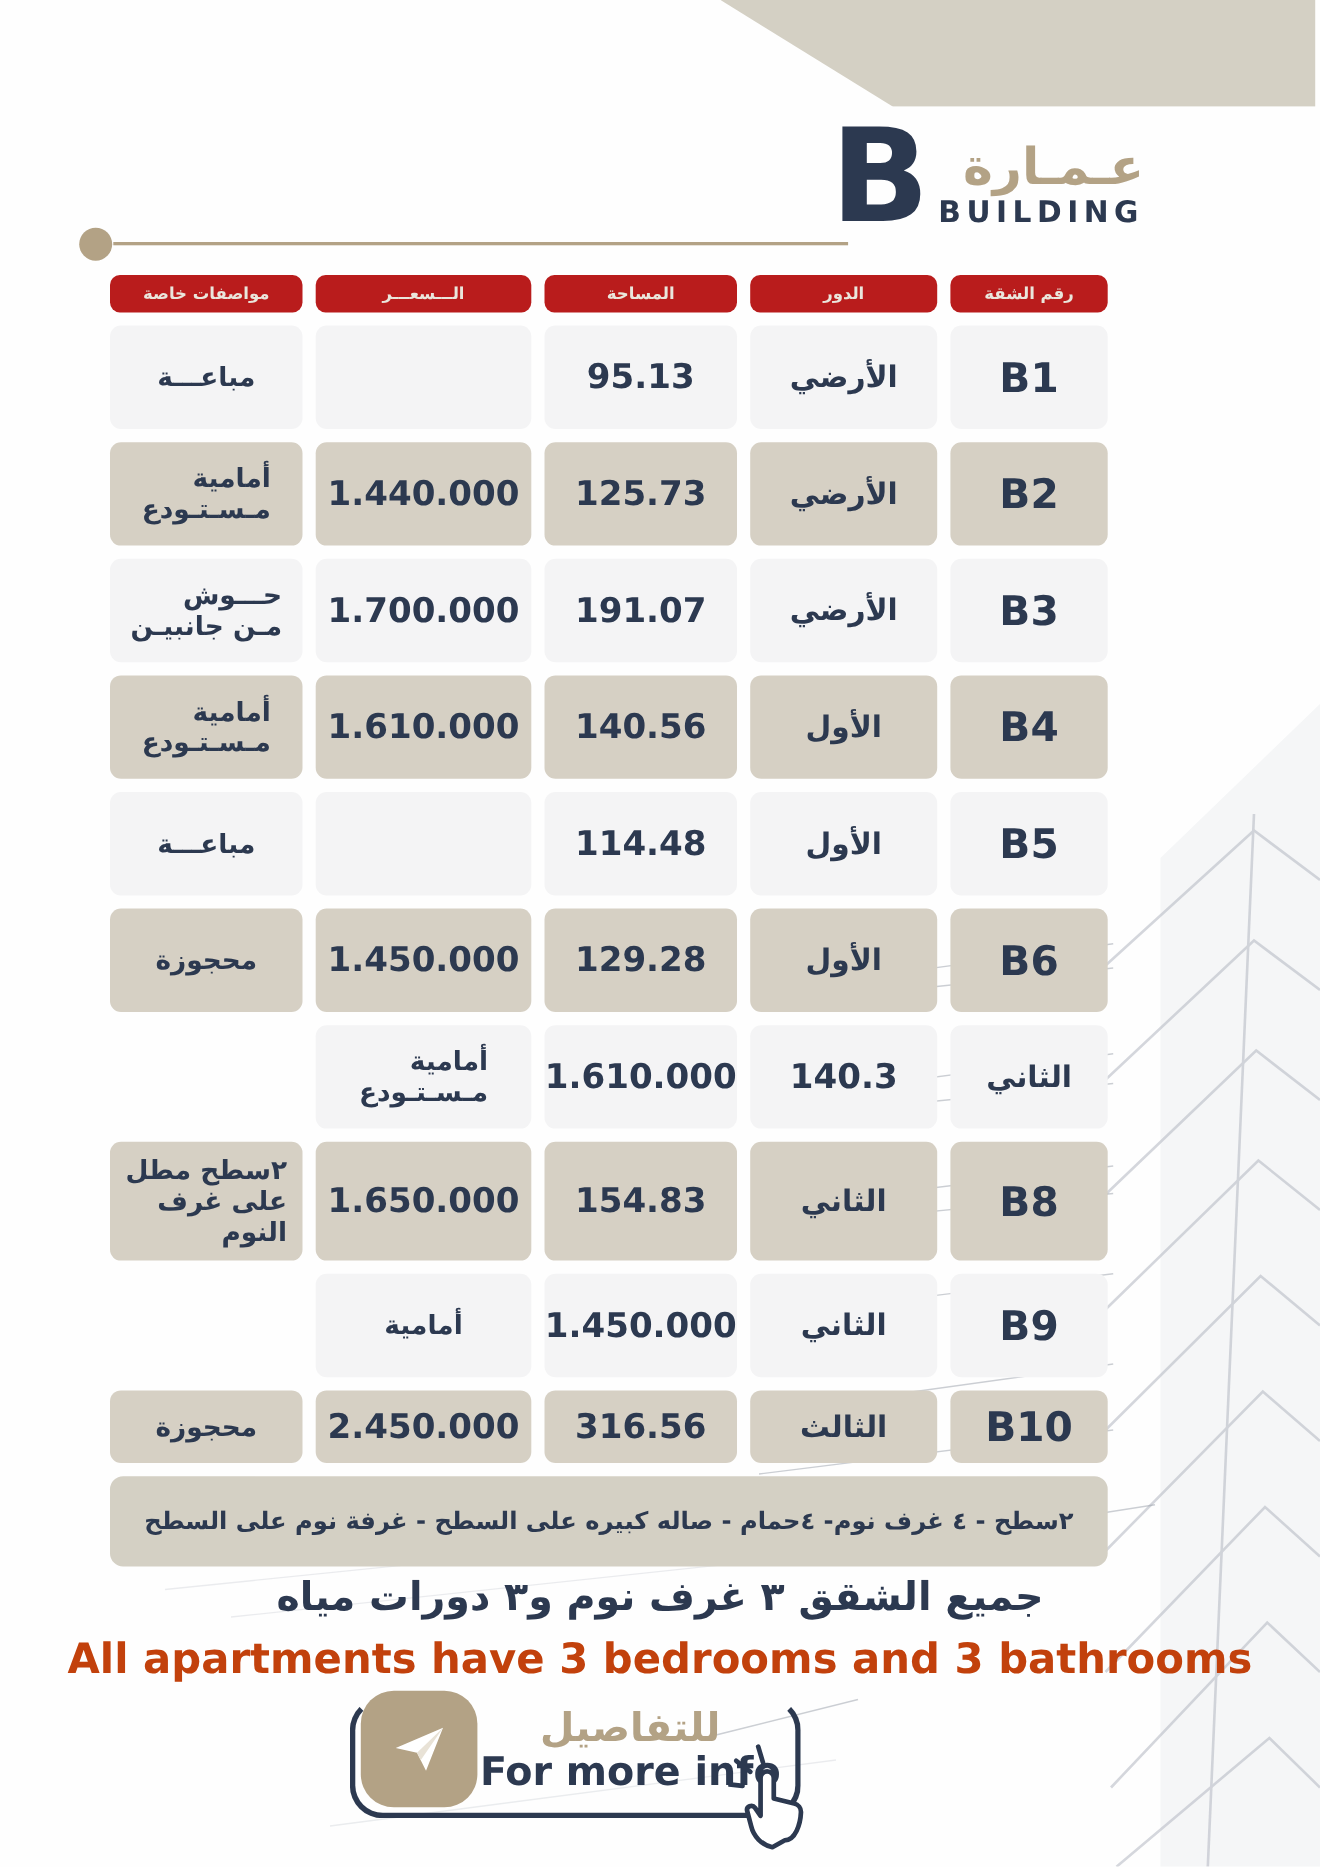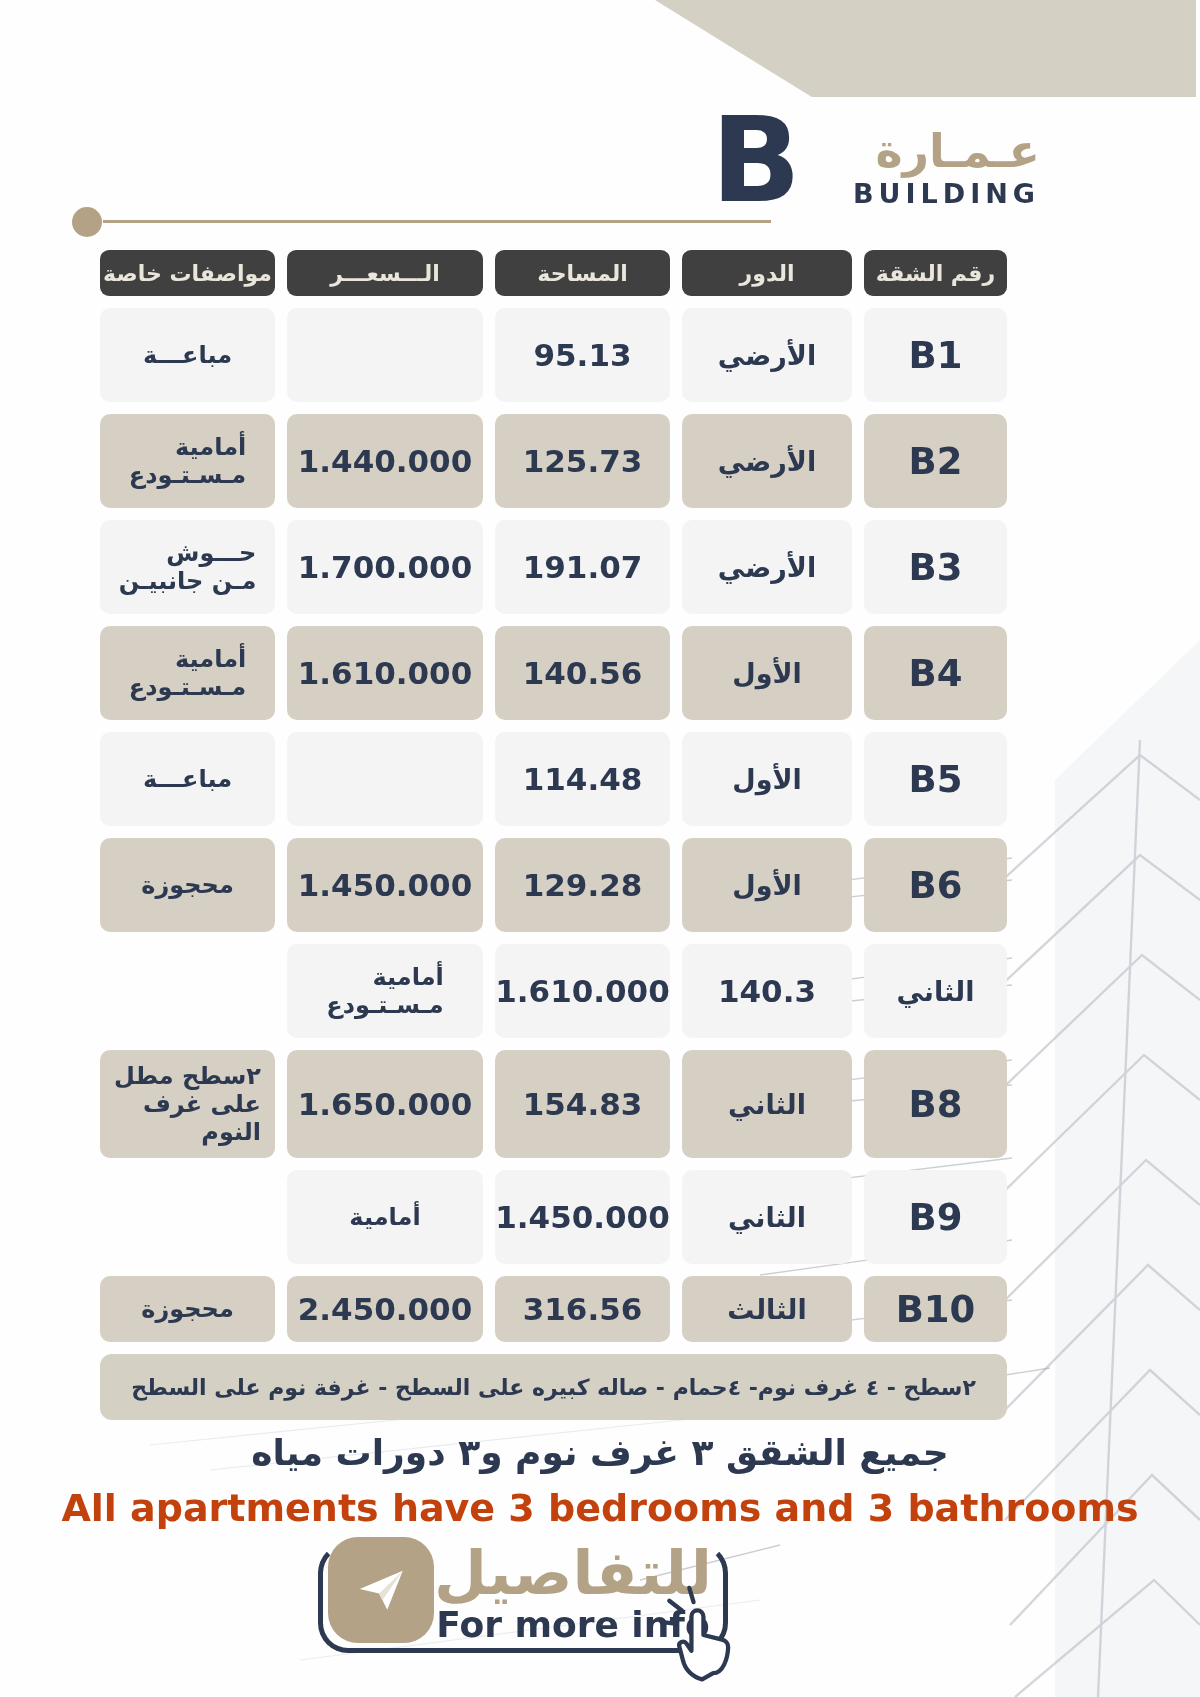--- a/index.html
+++ b/index.html
@@ -25,56 +25,56 @@
     border-radius:50%; background:#b3a285;
   }
   .logo{
     position:absolute; top:112px; right:160px;
     display:flex; align-items:flex-end;
   }
   .logo-letter{
     font-size:118px; font-weight:800; line-height:0.82; color:#2c3950;
     margin-right:10px; letter-spacing:-2px;
   }
-  .logo-stack{display:flex; flex-direction:column; align-items:flex-end;margin-left:44px;}
+  .logo-stack{display:flex; flex-direction:column; align-items:flex-end;}
   .logo-ar{
     font-size:46px; font-weight:700; color:#b3a285; line-height:1.05;
   }
   .logo-en{
     font-size:27px; font-weight:800; color:#2c3950; letter-spacing:5px;
     margin-top:2px;
   }
   
   .table{
     position:absolute; top:250px; left:100px; width:907px; direction:rtl;
   }
   .trow{
     display:grid; grid-template-columns:143px 170px 175px 196px 175px;
     column-gap:12px; margin-bottom:12px;
   }
   .hcell{
-    height:46px; background:#404040; border-radius:9px;
+    height:34px; background:#b91c1c; border-radius:9px;
     display:flex; align-items:center; justify-content:center;
-    color:#eae6dc; font-size:22px; font-weight:700;
+    color:#eae6dc; font-size:15px; font-weight:700;
   }
   .cell{
     border-radius:10px; display:flex; align-items:center; justify-content:center;
     font-weight:700; color:#2c3950; text-align:right;
   }
   .light{background:#f4f4f5;}
   .beige{background:#d6d0c4;}
   .r-std .cell{height:94px;}
   .r-tall .cell{height:108px;}
   .r-short .cell{height:66px;}
   .no{font-size:37px; font-weight:800; direction:ltr;}
   .floor{font-size:27px;}
   .num{font-size:31px; direction:ltr;}
   .spec{font-size:24px; line-height:1.18; white-space:pre-line;}
   .note-bar{
-    margin-top:2px; height:66px; background:#d4d0c4; border-radius:12px;
+    margin-top:2px; height:82px; background:#d4d0c4; border-radius:12px;
     display:flex; align-items:center; justify-content:center;
     font-size:22px; font-weight:700; color:#2c3950;
   }
   
   .summary-ar{
     position:absolute; top:1432px; left:0; width:100%;
     text-align:center; font-size:36px; font-weight:700; color:#2c3950;
     direction:rtl;
   }
   .summary-en{
@@ -92,21 +92,21 @@
   }
   .tg{
     position:absolute; top:-6px; left:10px; width:106px; height:106px;
     background:#b3a285; border-radius:30px;
     display:flex; align-items:center; justify-content:center;
   }
   .cta-text{
     position:absolute; left:130px; top:0; width:250px; height:100px;
     display:flex; flex-direction:column; align-items:center; justify-content:center;
   }
-  .cta-ar{font-size:61px; font-weight:700; color:#b3a285; line-height:1;}
+  .cta-ar{font-size:36px; font-weight:700; color:#b3a285; line-height:1;}
   .cta-en{font-size:36px; font-weight:800; color:#2c3950; line-height:1.1; margin-top:2px; white-space:nowrap;}
   .hand{position:absolute; top:1585px; left:662px; z-index:2;}
 </style>
 </head>
 <body>
 
 <div class="page">
 
   <svg class="bg" viewBox="0 0 1200 1697">
     <polygon points="1055,780 1200,640 1200,1697 1055,1697" fill="#eceef1" opacity="0.55"></polygon>

